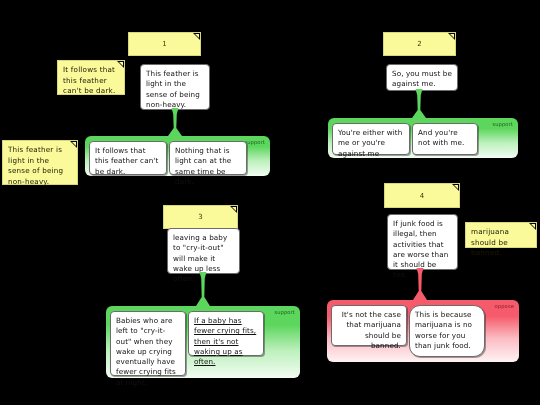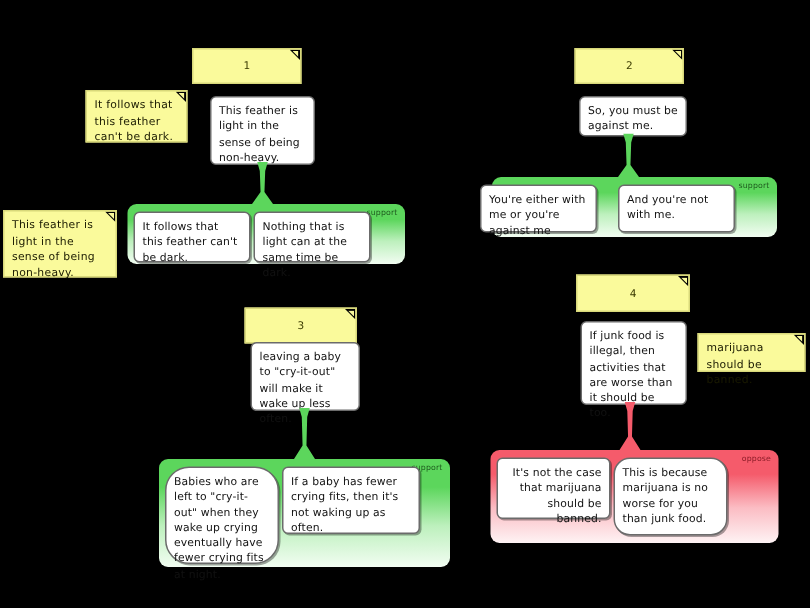--- a/index.html
+++ b/index.html
@@ -137,41 +137,41 @@
 
   <div class="stem" style="left:409px;top:89px;width:20px;height:31px;">
     <svg width="20" height="31" viewBox="0 0 20 31">
       <path d="M6.5 0 H13.5 L11.8 6 L11.3 21 L17 29 L20 31 H0 L3 29 L8.7 21 L8.2 6 Z" fill="#5cd65c"></path>
     </svg>
   </div>
 
   <div class="group support" style="left:328px;top:118px;width:190px;height:40px;">
     <span class="group-label">support</span>
   </div>
-  <div class="card" style="left:320px;top:123px;width:78px;height:32px;">You're either with me or you're against me</div>
-  <div class="card" style="left:412px;top:123px;width:78px;height:32px;">And you're not with me.</div>
+  <div class="card" style="left:332px;top:123px;width:78px;height:32px;">You're either with me or you're against me</div>
+  <div class="card" style="left:412px;top:123px;width:66px;height:32px;">And you're not with me.</div>
 
   <div class="num-note" style="left:163px;top:205px;width:75px;height:24px;">
     <span class="fold"></span>
     <span>3</span>
   </div>
 
   <div class="card" style="left:167px;top:228px;width:73px;height:46px;">leaving a baby to "cry-it-out" will make it wake up less often.</div>
 
   <div class="stem" style="left:193px;top:272px;width:20px;height:36px;">
     <svg width="20" height="36" viewBox="0 0 20 36">
       <path d="M6.5 0 H13.5 L11.8 6 L11.3 25 L17 34 L20 36 H0 L3 34 L8.7 25 L8.2 6 Z" fill="#5cd65c"></path>
     </svg>
   </div>
 
   <div class="group support" style="left:106px;top:306px;width:194px;height:72px;">
     <span class="group-label">support</span>
   </div>
-  <div class="card" style="left:110px;top:311px;width:76px;height:65px;border-radius:16px;">Babies who are left to "cry-it-out" when they wake up crying eventually have fewer crying fits at night.</div>
-  <div class="card" style="left:188px;top:311px;width:92px;height:45px;">If a baby has fewer crying fits, then it's not waking up as often.</div>
+  <div class="card" style="left:110px;top:311px;width:76px;height:65px;">Babies who are left to "cry-it-out" when they wake up crying eventually have fewer crying fits at night.</div>
+  <div class="card" style="left:188px;top:311px;width:76px;height:45px;text-decoration:underline;">If a baby has fewer crying fits, then it's not waking up as often.</div>
 
   <div class="num-note" style="left:384px;top:183px;width:76px;height:25px;">
     <span class="fold"></span>
     <span>4</span>
   </div>
 
   <div class="card" style="left:387px;top:214px;width:71px;height:56px;">If junk food is illegal, then activities that are worse than it should be too.</div>
 
   <div class="stem" style="left:410px;top:268px;width:20px;height:34px;">
     <svg width="20" height="34" viewBox="0 0 20 34">

